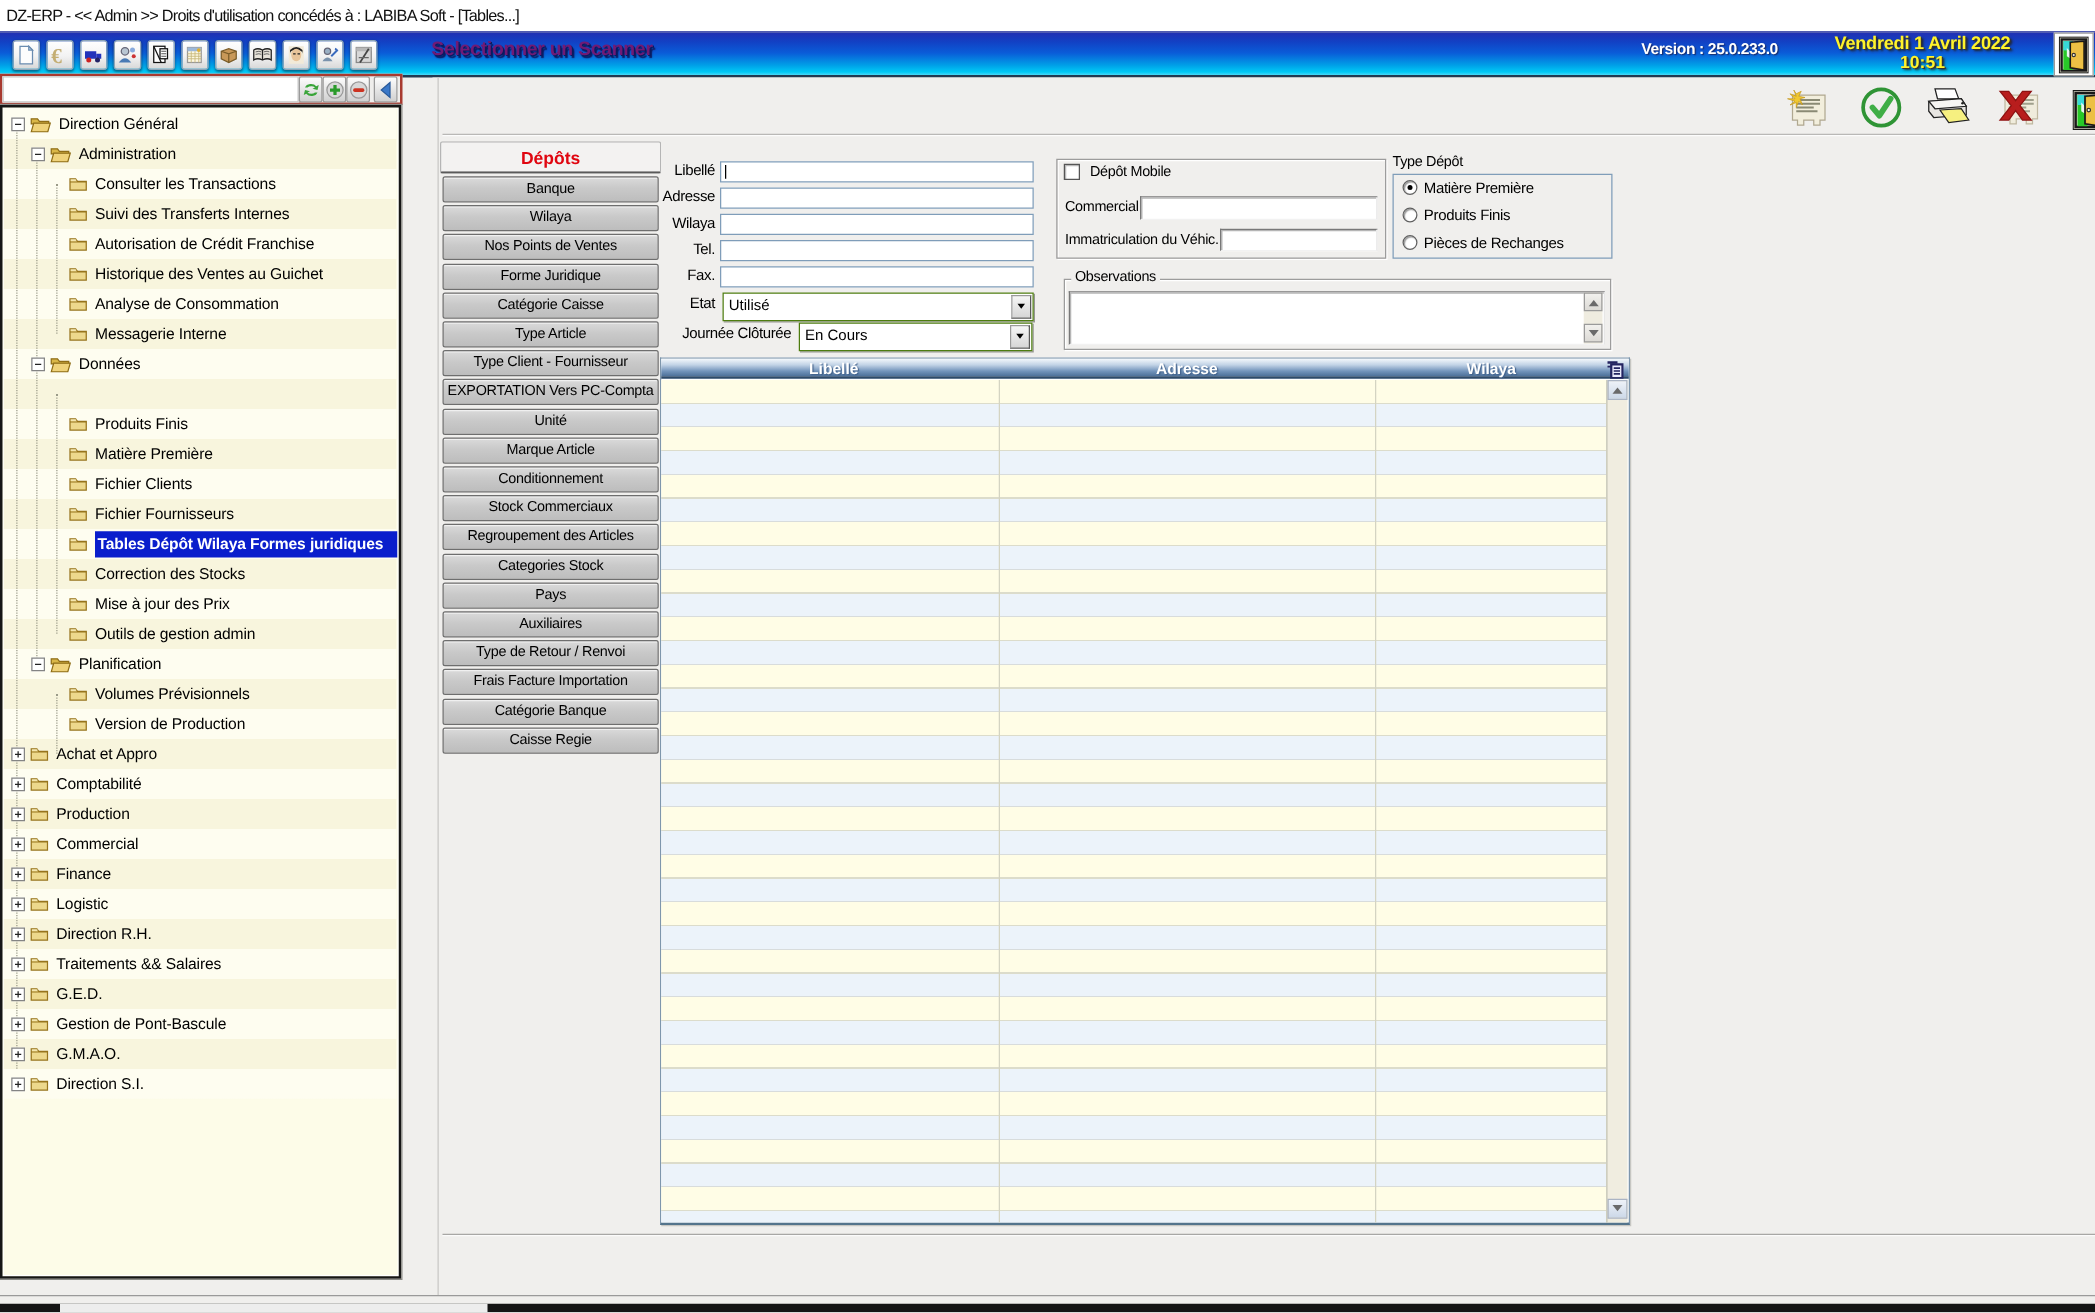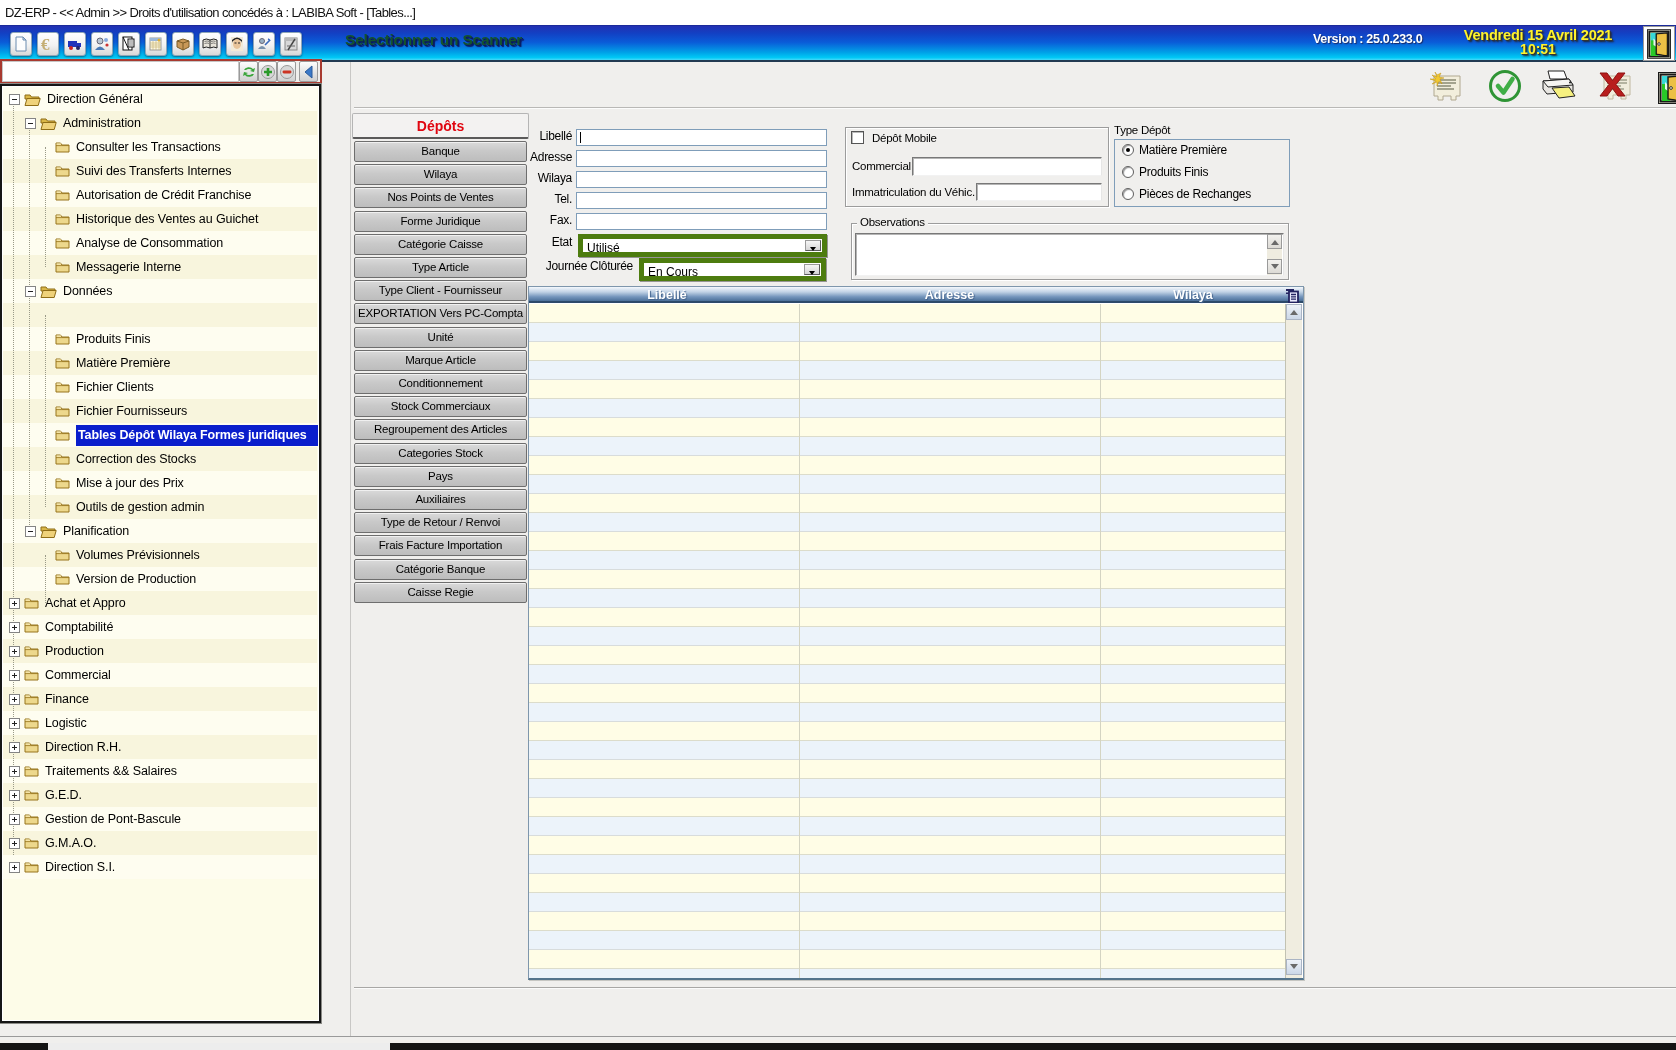--- a/index.html
+++ b/index.html
@@ -7,21 +7,21 @@
 body { font-family:"Liberation Sans", sans-serif; font-size:13px; color:#000; background:#fff; }
 #app { position:relative; width:1676px; height:1050px; background:#f0efed; overflow:hidden; }
 #titlebar { position:absolute; left:0; top:0; width:1676px; height:25px; background:#fff; }
 #titlebar span { position:absolute; left:5px; top:5px; font-size:13px; letter-spacing:-0.6px; color:#111; }
 #toolbar { position:absolute; left:0; top:25px; width:1676px; height:37px;
   background:linear-gradient(180deg,#2230b2 0%,#1241c4 22%,#0a5cd8 48%,#00a2e8 78%,#00c9f6 93%,#49d8f8 100%);
   border-top:1px solid #1a2a9a; border-bottom:2px solid #223a52; }
 .tbtn { position:absolute; top:32px; width:22px; height:24px; background:linear-gradient(180deg,#ffffff 0%,#f2f2f2 55%,#d8d8d8 100%);
   border:1px solid #8fa6b8; border-radius:3px; box-shadow:0 1px 2px rgba(0,0,20,.45); }
 .tbtn svg { position:absolute; left:2px; top:3px; }
-#scanner { position:absolute; left:345px; top:31px; font-size:15.5px; letter-spacing:-0.2px; font-weight:bold; color:#14532d;
+#scanner { position:absolute; left:345px; top:31px; font-size:15.5px; letter-spacing:-0.2px; font-weight:bold; color:#701a75;
   text-shadow:1px 1px 0 #0a1a60, 2px 2px 1px #0a1a60; }
 #version { position:absolute; left:1313px; top:32px; font-size:12.5px; letter-spacing:-0.3px; font-weight:bold; color:#fff;
   text-shadow:1px 1px 1px #1a2a66; }
 #datebx { position:absolute; left:1452px; top:27px; width:172px; text-align:center; font-weight:bold; color:#fff32b; }
 #datebx .d1 { font-size:14.5px; letter-spacing:-0.2px; white-space:nowrap; text-shadow:1px 1px 0 #333, 2px 2px 2px #222; }
 #datebx .d2 { font-size:14px; margin-top:-2px; text-shadow:1px 1px 0 #333, 2px 2px 2px #222; }
 #exitbtn { position:absolute; left:1643px; top:26px; width:32px; height:35px; background:#fff; border:1px solid #9a9a9a; }
 #searchrow { position:absolute; left:0; top:59px; width:322px; height:25px; background:#efeeec; border:2px solid #a83a30; }
 #searchrow .sin { position:absolute; left:0px; top:0px; width:237px; height:21px; border:1px solid #c6c6c6; background:#fff; }
 .sbtn { position:absolute; top:0px; width:19px; height:21px; background:linear-gradient(180deg,#fdfdfd,#d0d0d0);
@@ -42,21 +42,21 @@
 #groove { position:absolute; left:8px; top:45px; width:1346px; height:2px; border-top:1px solid #b9b8b6; border-bottom:1px solid #fcfcfc; }
 .aicon { position:absolute; }
 .cbtn { position:absolute; left:8px; width:173px; height:21px; text-align:center; font-size:11.5px; letter-spacing:-0.2px; line-height:19px;
   background:linear-gradient(180deg,#dadada 0%,#c9c9c9 45%,#bdbdbd 100%); border:1px solid #6e6e6e; border-radius:2px;
   box-shadow:inset 0 1px 0 #f0f0f0; }
 #depbtn { position:absolute; left:6px; top:51px; width:177px; height:26px; background:#f3f2f1; border:1px solid #b5b5b5;
   border-bottom:2px solid #5a5a5a; text-align:center; font-weight:bold; color:#e00610; font-size:14px; line-height:24px; border-radius:2px; }
 .flabel { position:absolute; text-align:right; font-size:12px; letter-spacing:-0.3px; }
 .inp { position:absolute; height:17px; background:#fff; border:1px solid #7f9db9; }
 .sinp { position:absolute; background:#fff; border:1px solid #787878; border-right-color:#e6e6e6; border-bottom-color:#f2f2f2; box-shadow:inset 1px 1px 0 #b5b5b5; }
-.dd { position:absolute; height:23px; background:#fff; border:5px solid #4d7c0f; box-shadow:1px 1px 0 rgba(60,60,60,.5); font-size:12px; }
+.dd { position:absolute; height:23px; background:#fff; border:1px solid #4d7c0f; box-shadow:1px 1px 0 rgba(60,60,60,.5); font-size:12px; }
 .dd .txt { position:absolute; left:4px; top:2px; }
 .dd .ar { position:absolute; right:1px; top:1px; bottom:1px; width:16px; background:linear-gradient(180deg,#f6f6f6,#d6d6d6);
   border:1px solid #9a9a9a; border-bottom-color:#5a5a5a; border-right-color:#5a5a5a; }
 .dd .ar:after { content:""; position:absolute; left:3.5px; top:5.5px; border:3.5px solid transparent; border-top:4.5px solid #000; }
 .gbox { position:absolute; border:1px solid #9c9c9c; box-shadow:1px 1px 0 #fff, inset 1px 1px 0 #fff; }
 .chk { position:absolute; width:13px; height:13px; background:#fff; border:1px solid #555; box-shadow:inset 1px 1px 0 #b9b9b9; }
 .radio { position:absolute; width:12px; height:12px; border-radius:50%; background:#fff; border:1px solid #606060; box-shadow:inset 1px 1px 1px #9a9a9a; }
 .radio.on:after { content:""; position:absolute; left:3px; top:3px; width:4px; height:4px; border-radius:50%; background:#000; }
 .scb { position:absolute; background:linear-gradient(180deg,#f2f1ee,#dcdad5); border:1px solid #9a9a9a; }
 .scb:after { content:""; position:absolute; border:4px solid transparent; }
@@ -146,21 +146,21 @@
       <svg width="16" height="16" viewBox="0 0 16 16">
         <rect x="2" y="2" width="12" height="12" fill="#d8d8d8" stroke="#888"></rect>
         <rect x="2" y="2" width="12" height="3" fill="#b8b8b8"></rect>
         <path d="M12 3 L5 14" stroke="#444" stroke-width="1.4"></path>
         <path d="M4 10 h8" stroke="#666"></path>
       </svg>
     </div>
 <div id="scanner">Selectionner un Scanner</div>
 <div id="version">Version : 25.0.233.0</div>
 <div id="datebx">
-      <div class="d1">Vendredi 15 Avril 2021</div>
+      <div class="d1">Vendredi 1 Avril 2022</div>
       <div class="d2">10:51</div>
     </div>
 <div id="exitbtn">
       <svg width="24" height="30" viewBox="0 0 26 32" style="position:absolute;left:3px;top:2px">
         <rect x="0.5" y="0.5" width="25" height="31" fill="#e8e4d0" stroke="#181818" stroke-width="1"></rect>
         <rect x="2.5" y="2.5" width="21" height="27" fill="none" stroke="#181818" stroke-width="2"></rect>
         <rect x="4" y="4" width="8" height="25" fill="#28c828"></rect>
         <rect x="4" y="4" width="8" height="8" fill="#38d8d8"></rect>
         <path d="M7 10 l3 3 v6 l-3 -2 z" fill="#e8f8f0"></path>
         <path d="M10 5 L22 4 L22 29 L10 27 z" fill="#e0b028" stroke="#181818" stroke-width="1.4"></path>

